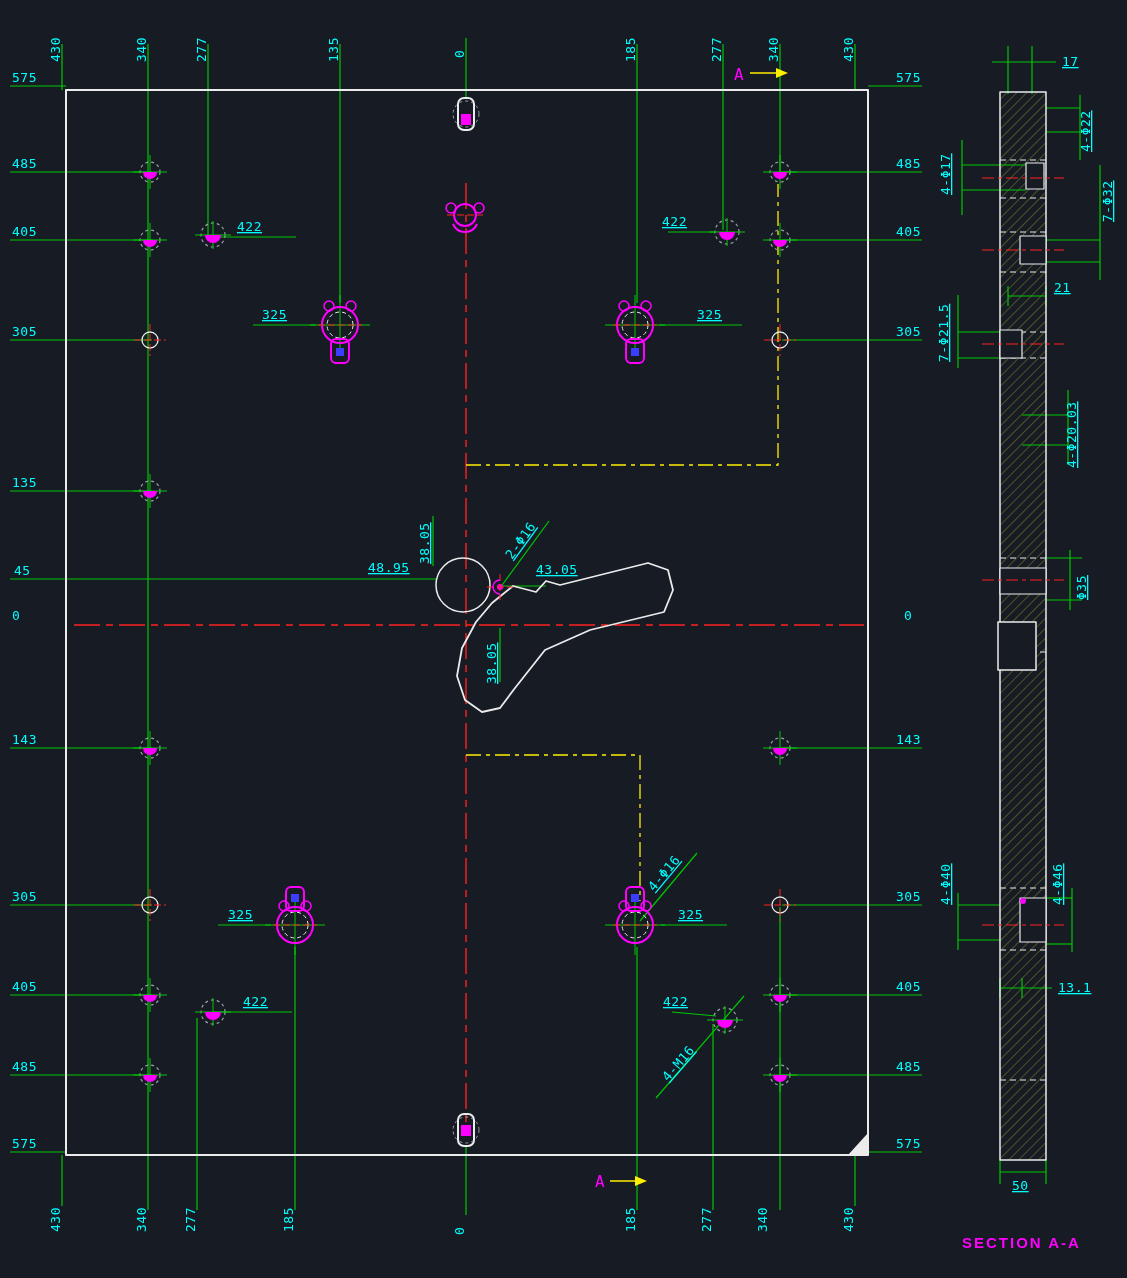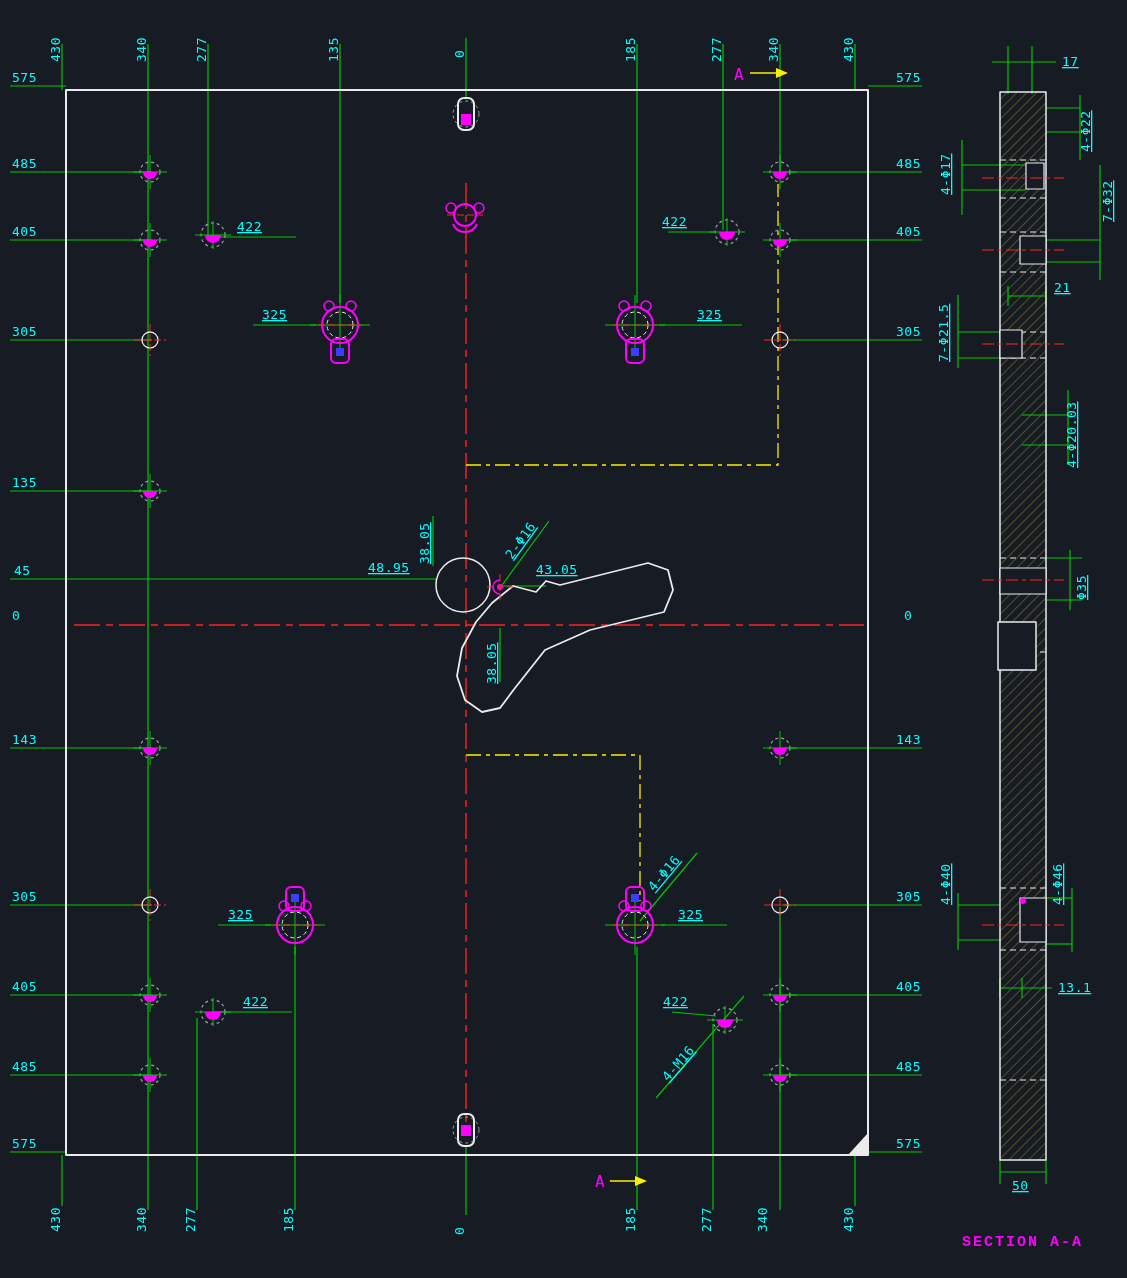--- a/index.html
+++ b/index.html
@@ -1,20 +1,20 @@
 <!DOCTYPE html>
 <html><head>
 <meta charset="utf-8">
 <style>
   html,body{margin:0;padding:0;background:#10141c;}
   .stage{position:relative;width:1127px;height:1278px;background:#161b24;overflow:hidden;}
   svg{display:block;}
   svg text{font-family:"DejaVu Sans Mono","Liberation Mono",monospace;letter-spacing:0.5px;}
   .section-title{position:absolute;left:962px;top:1234px;color:#ff00ff;
-    font-family:Liberation Mono, monospace;font-size:15px;font-weight:bold;letter-spacing:2px;}
+    font-family:Liberation Sans, sans-serif;font-size:15px;font-weight:bold;letter-spacing:2px;}
 </style>
 </head>
 <body>
 
 <div class="stage">
   <svg id="cad" width="1127" height="1278" viewBox="0 0 1127 1278">
     <defs>
       <pattern id="hatch" width="7" height="7" patternUnits="userSpaceOnUse" patternTransform="rotate(45)">
         <line x1="0" y1="0" x2="0" y2="7" stroke="#8a8a2a" stroke-width="1"></line>
       </pattern>

